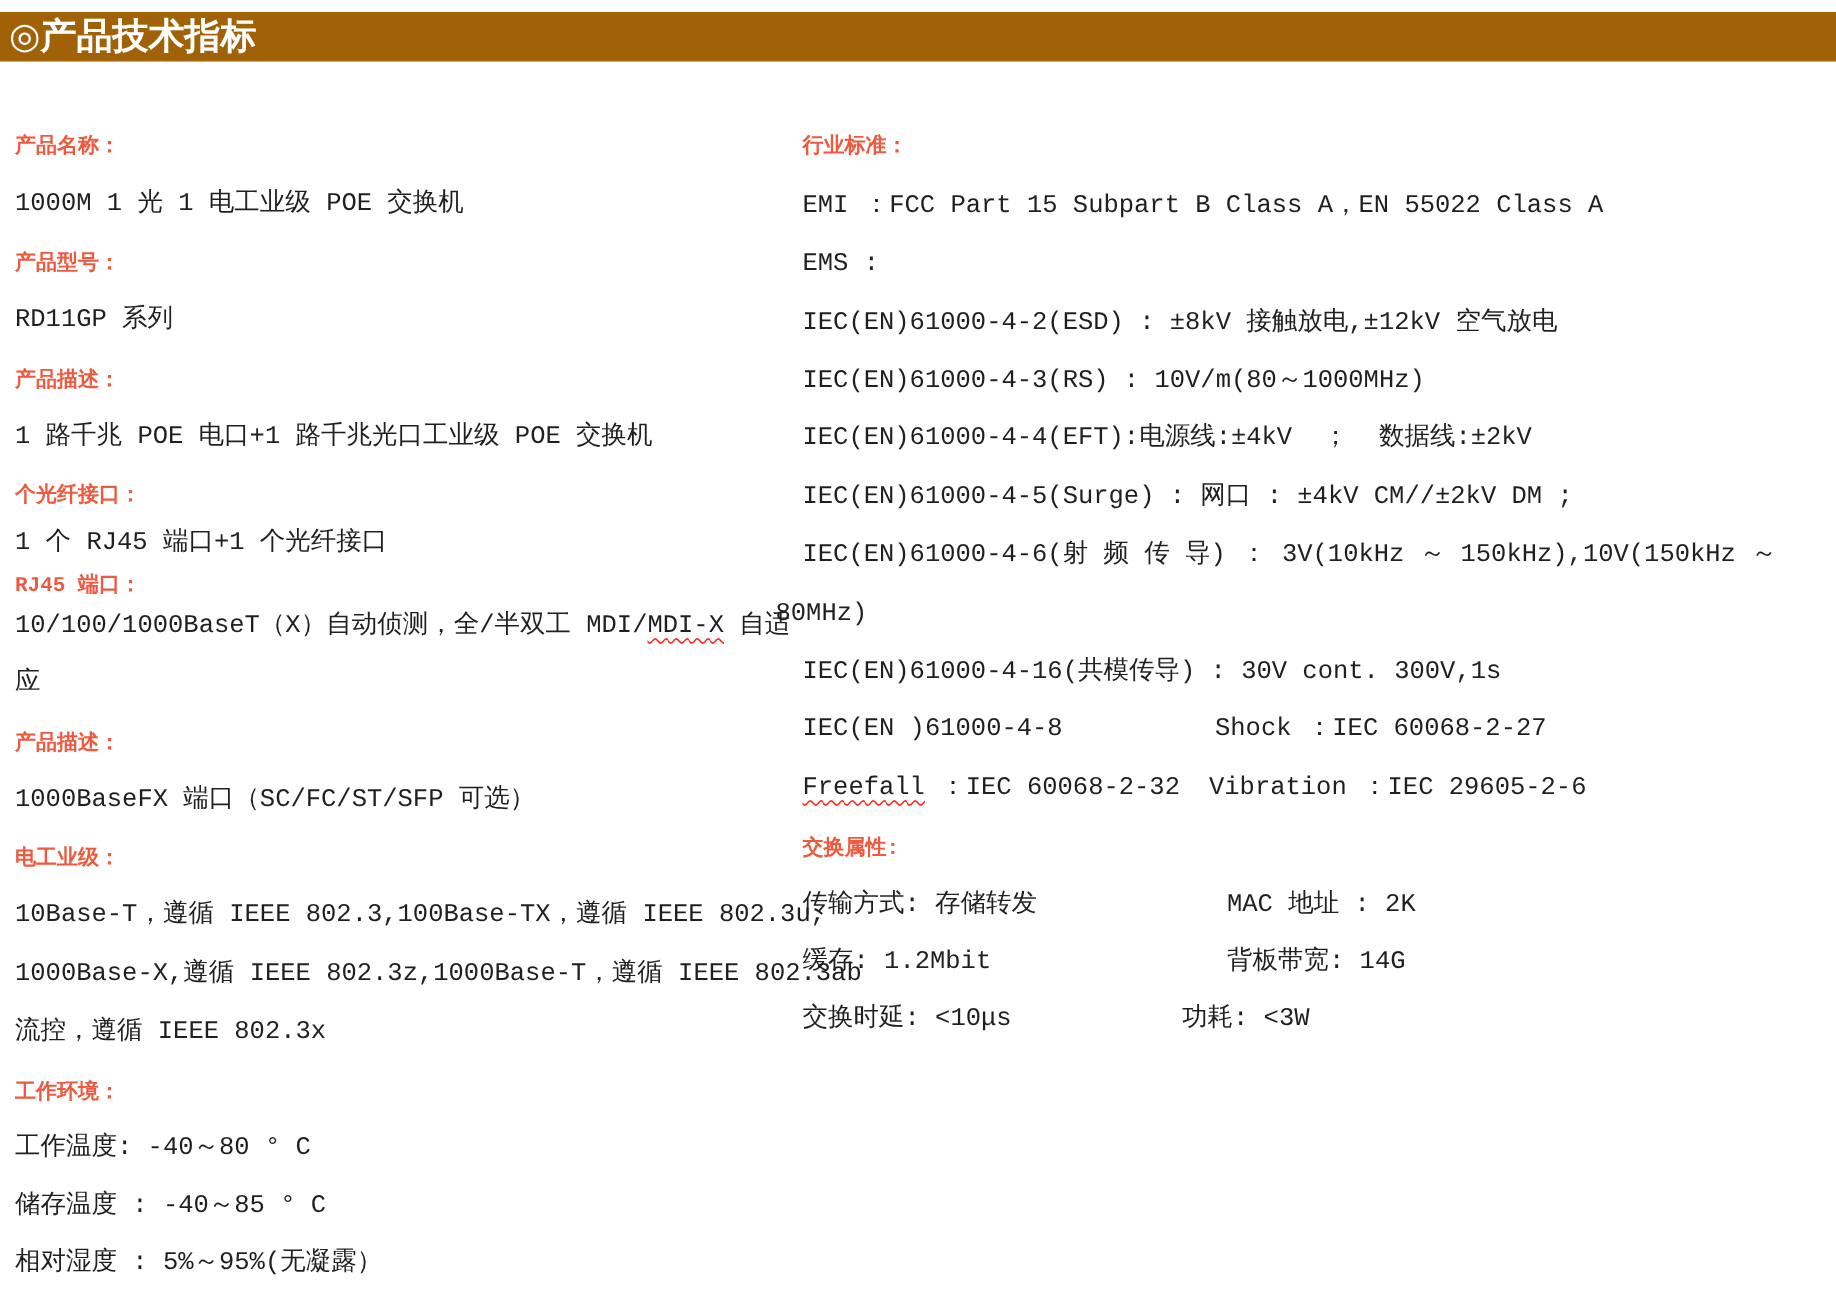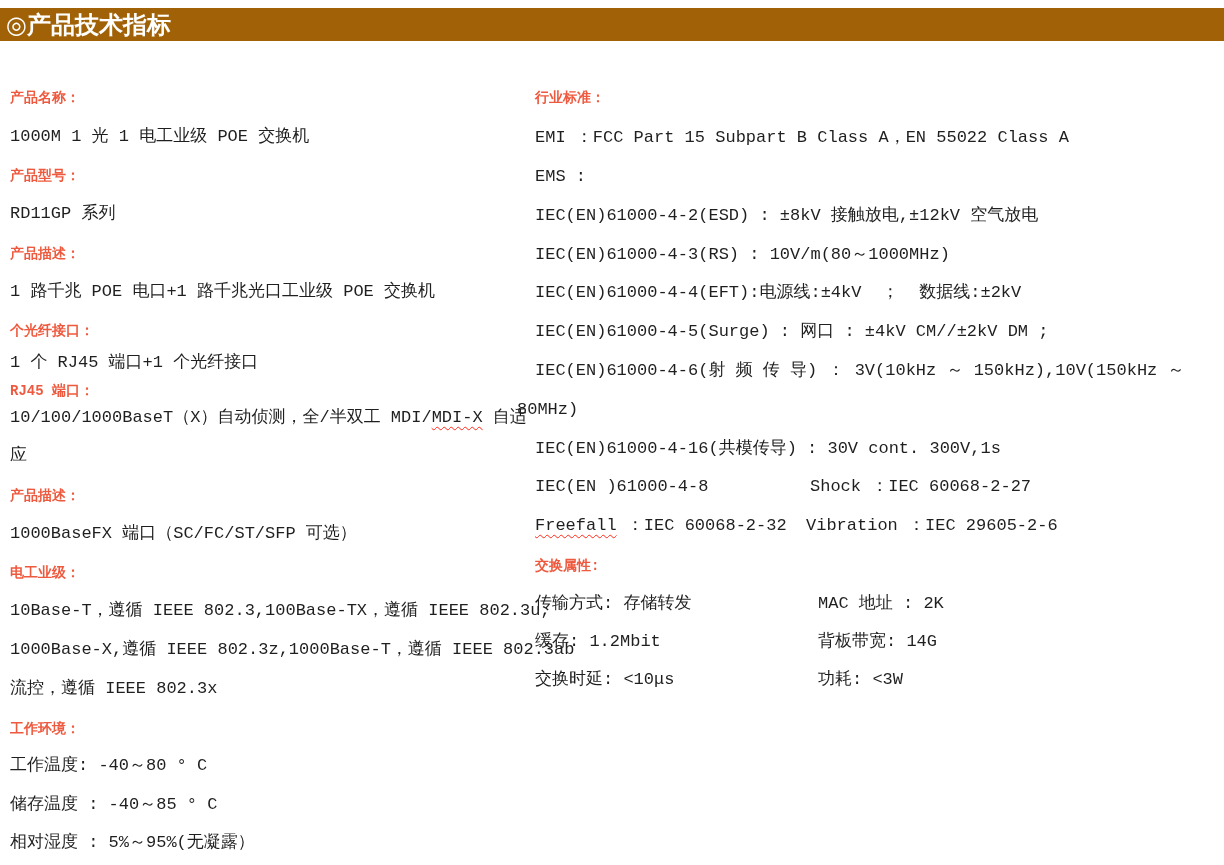--- a/index.html
+++ b/index.html
@@ -88,13 +88,13 @@
 
 <div class="t" style="top:516px;left:535px"><span class="squiggle">Freefall</span><span> ：IEC 60068-2-32</span></div>
 <div class="t" style="top:516px;left:806px">Vibration ：IEC 29605-2-6</div>
 
 <div class="h" style="top:556px;left:535px">交换属性:</div>
 <div class="t" style="top:594px;left:535px">传输方式: 存储转发</div>
 <div class="t" style="top:594px;left:818px">MAC 地址 : 2K</div>
 <div class="t" style="top:632px;left:535px">缓存: 1.2Mbit</div>
 <div class="t" style="top:632px;left:818px">背板带宽: 14G</div>
 <div class="t" style="top:670px;left:535px">交换时延: &lt;10μs</div>
-<div class="t" style="top:670px;left:818px">功耗: &lt;3W</div>
+<div class="t" style="top:670px;left:788px">功耗: &lt;3W</div>
 
 </body></html>

